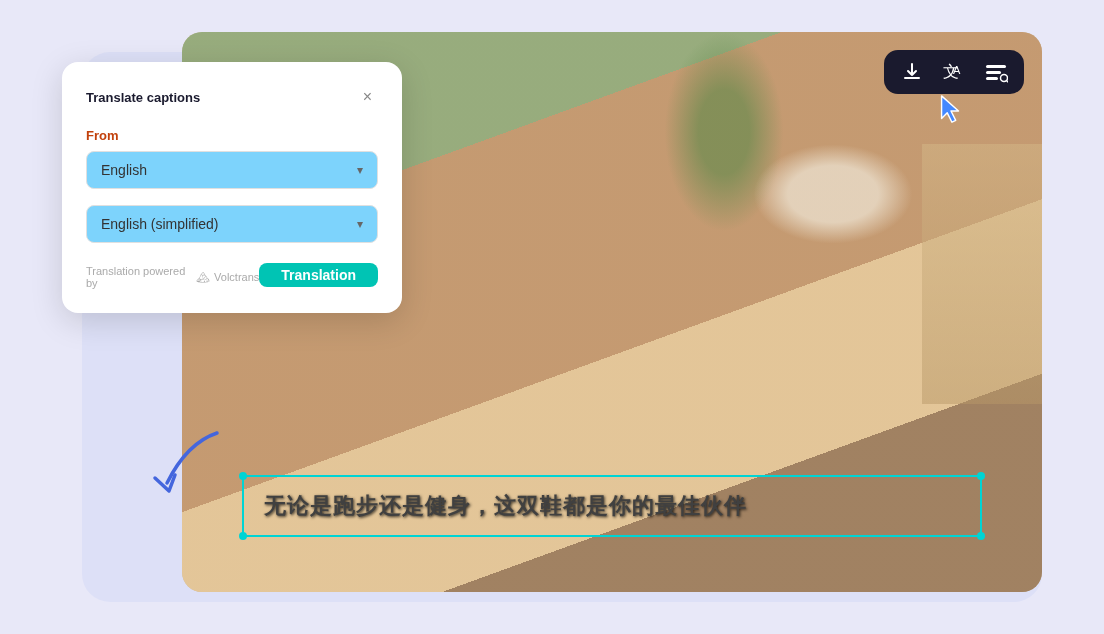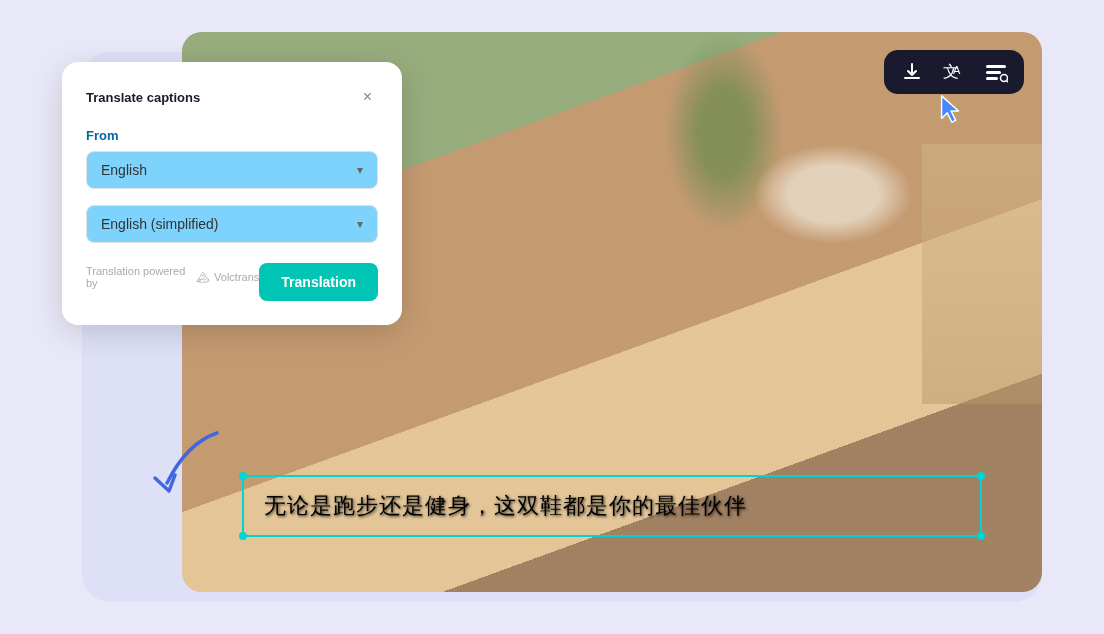--- a/index.html
+++ b/index.html
@@ -89,23 +89,23 @@
       bottom: 55px;
       left: 60px;
       right: 60px;
       border: 2px solid #00d4d4;
       border-radius: 4px;
       padding: 14px 20px;
       z-index: 10;
     }
 
     .subtitle-text {
-      color: #000000;
+      color: #404040;
       font-size: 22px;
-      font-weight: 400;
+      font-weight: 700;
       text-shadow: 1px 1px 3px rgba(0,0,0,0.8);
       letter-spacing: 1px;
     }
 
     
     .corner-dot {
       position: absolute;
       width: 8px;
       height: 8px;
       background: #00d4d4;
@@ -147,21 +147,21 @@
       border: none;
       font-size: 16px;
       color: #888;
       cursor: pointer;
       padding: 2px 6px;
     }
 
     .field-label {
       font-size: 13px;
       font-weight: 600;
-      color: #0369a1;
+      color: #c2410c;
       margin-bottom: 8px;
     }
 
     .select-field {
       width: 100%;
       border: 1.5px solid #e0e0e0;
       border-radius: 8px;
       padding: 10px 14px;
       font-size: 14px;
       color: #333;
@@ -176,21 +176,21 @@
     .select-chevron {
       color: #666;
       font-size: 12px;
     }
 
     .translate-btn {
       background: #00c4b4;
       color: white;
       border: none;
       border-radius: 8px;
-      padding: 11px 22px;
+      padding: 4px 22px;
       font-size: 14px;
       font-weight: 600;
       cursor: pointer;
       float: right;
       margin-top: 4px;
     }
 
     .powered-by {
       font-size: 11px;
       color: #aaa;

